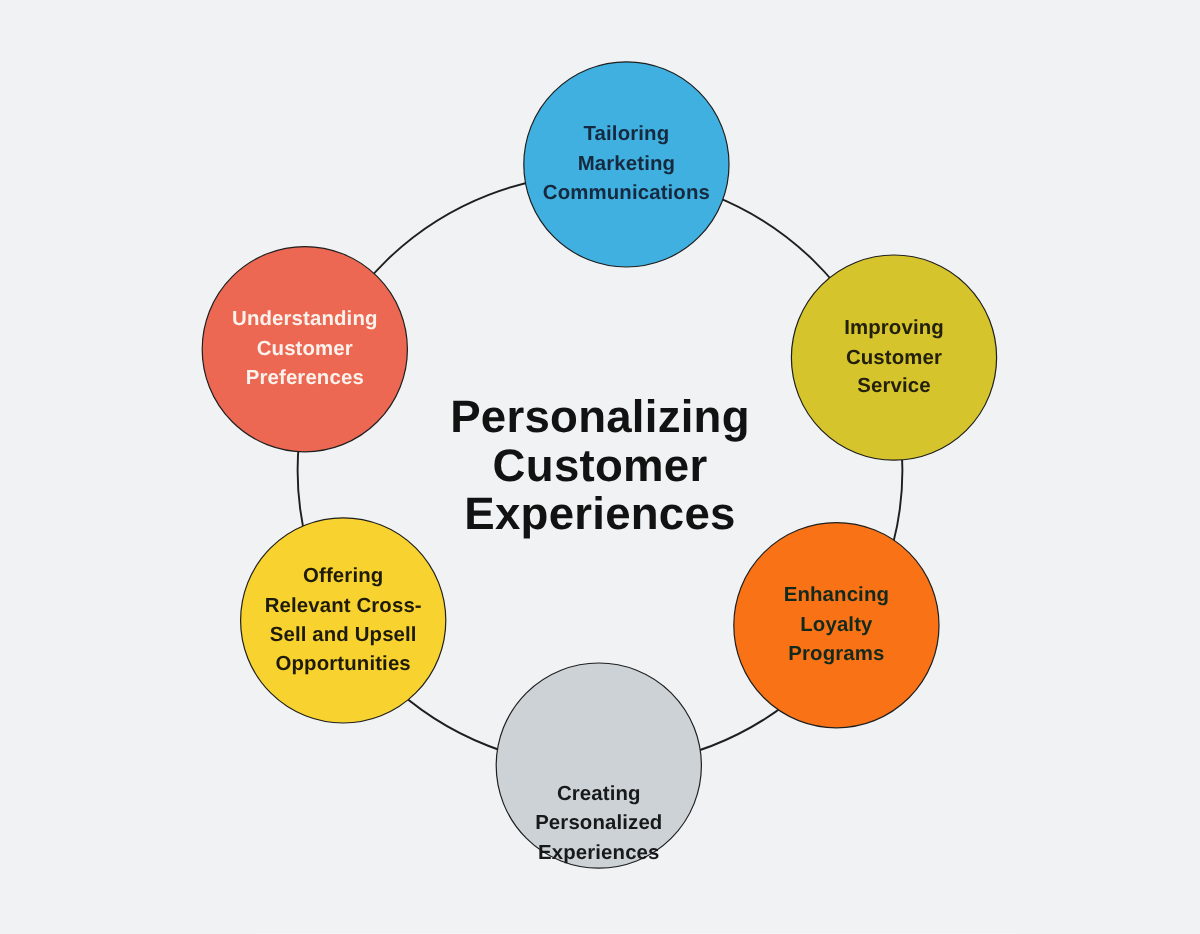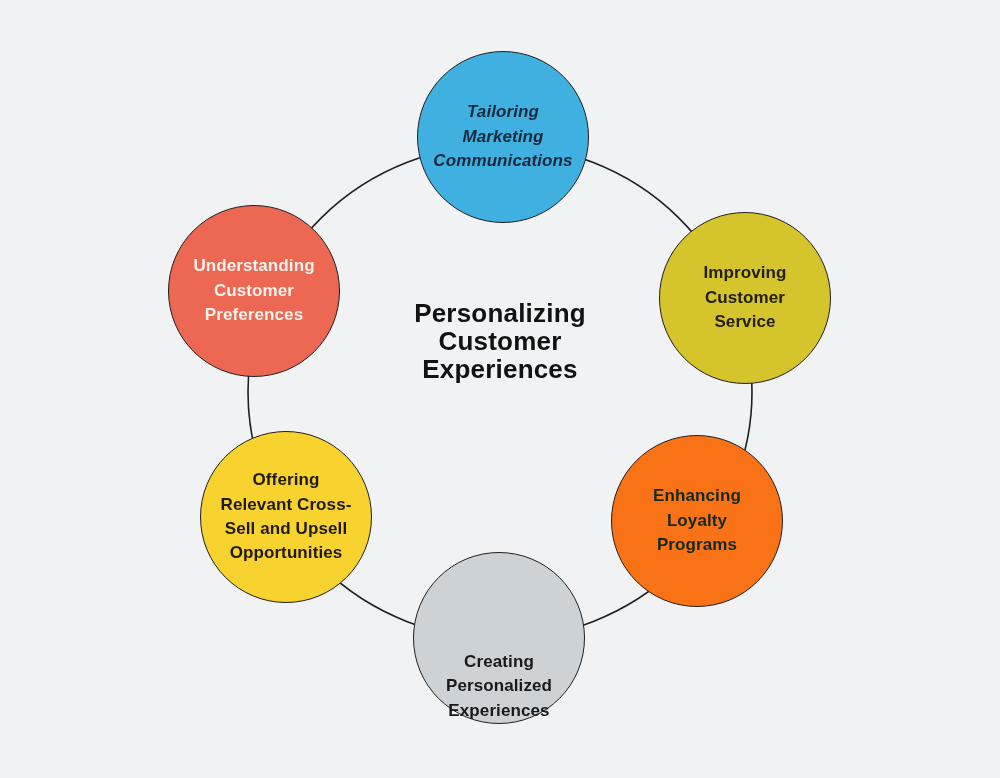--- a/index.html
+++ b/index.html
@@ -32,34 +32,34 @@
     justify-content: center;
     text-align: center;
   }
   .node-label {
     white-space: pre-line;
     font-size: 17px;
     font-weight: 600;
     line-height: 1.44;
     letter-spacing: 0.1px;
   }
-  .pos-top          { left: 417px; top: 51px; font-style: italic;  }
+  .pos-top          { left: 436px; top: 51px;  }
   .pos-top-right    { left: 659px; top: 212px; }
   .pos-bottom-right { left: 611px; top: 435px; }
   .pos-bottom       { left: 413px; top: 552px; }
   .pos-bottom-left  { left: 200px; top: 431px; }
   .pos-top-left     { left: 168px; top: 205px; }
   .diagram-title {
     position: absolute;
     left: 330px;
-    top: 300px;
+    top: 328px;
     width: 340px;
     text-align: center;
     white-space: pre-line;
-    font-size: 26px;
+    font-size: 38px;
     font-weight: 700;
     line-height: 1.07;
     color: #121212;
     letter-spacing: 0.2px;
   }
 </style>
 </head>
 <body>
 
 <div class="stage" style="background: rgb(240, 242, 243);">

